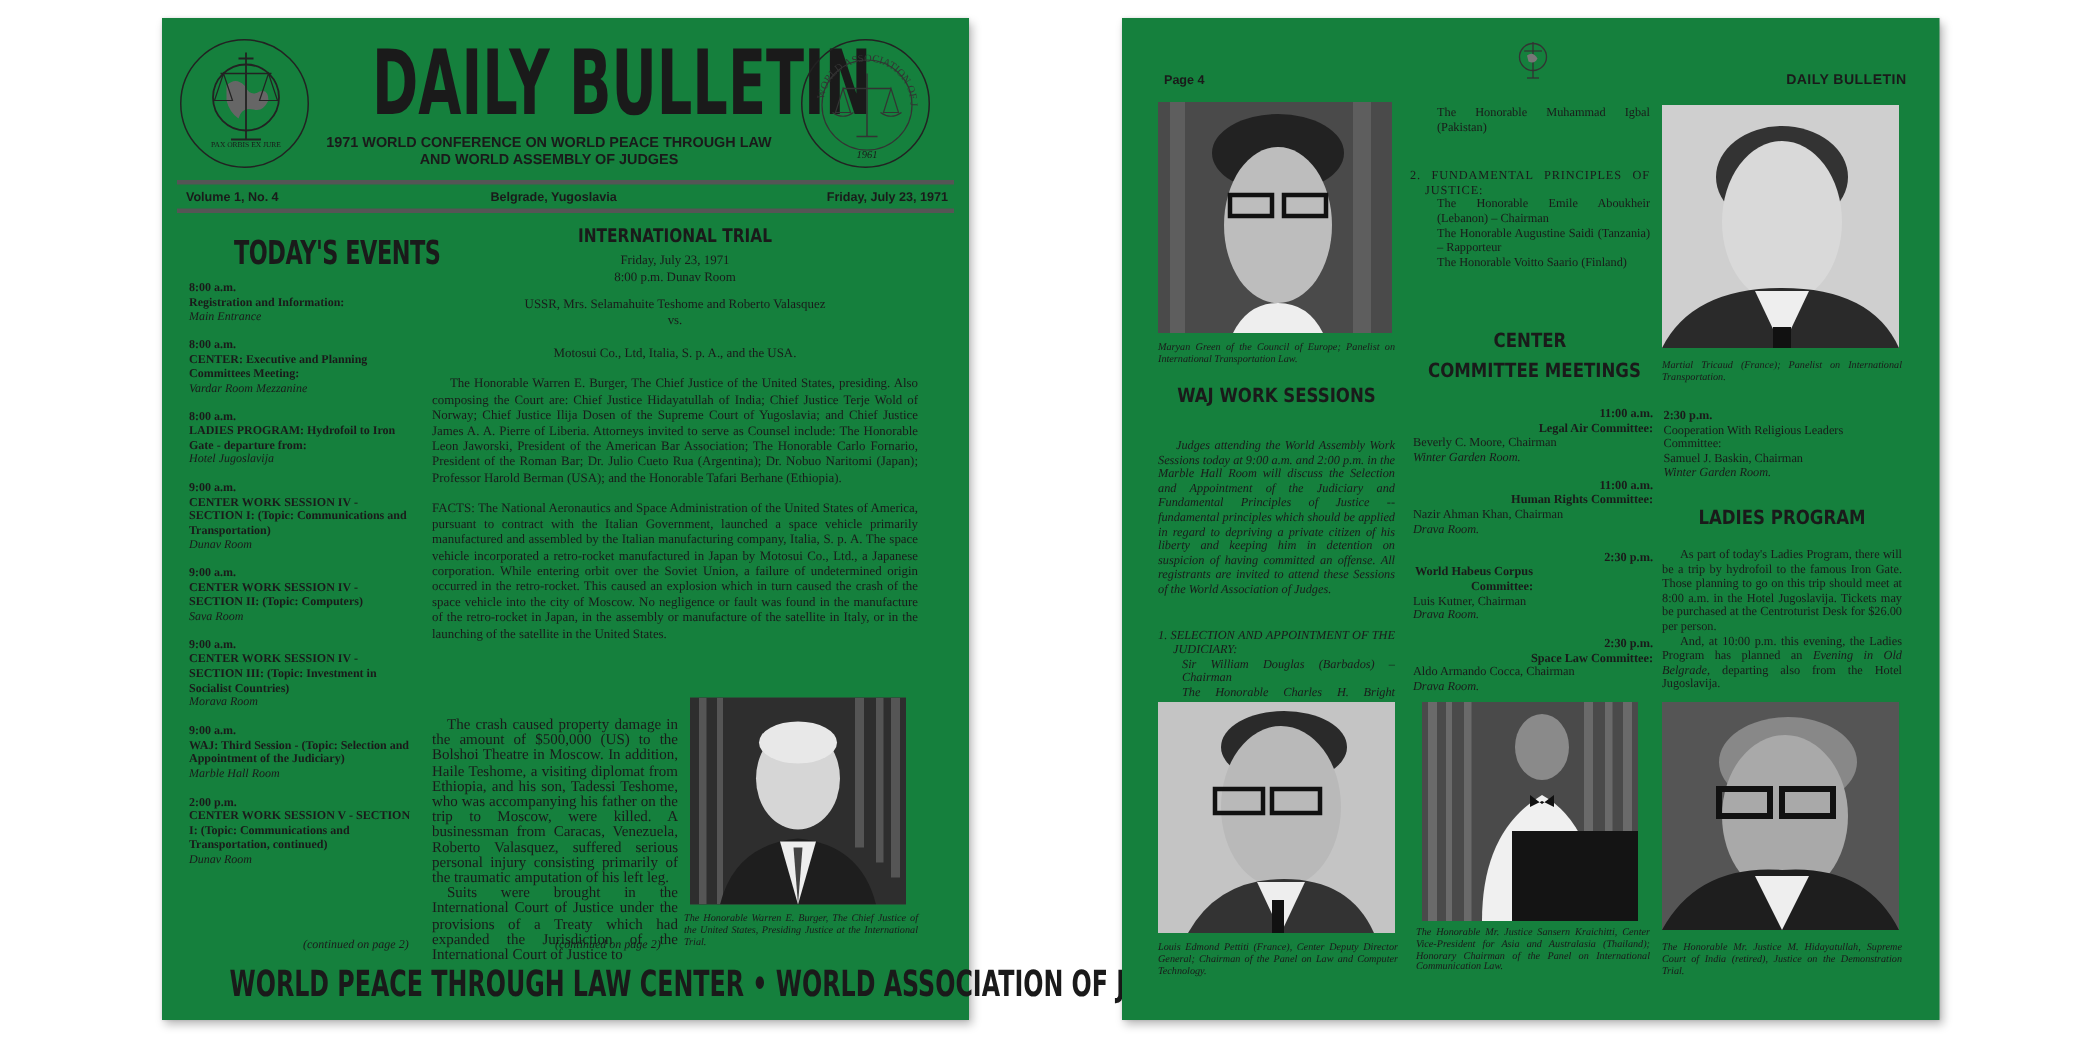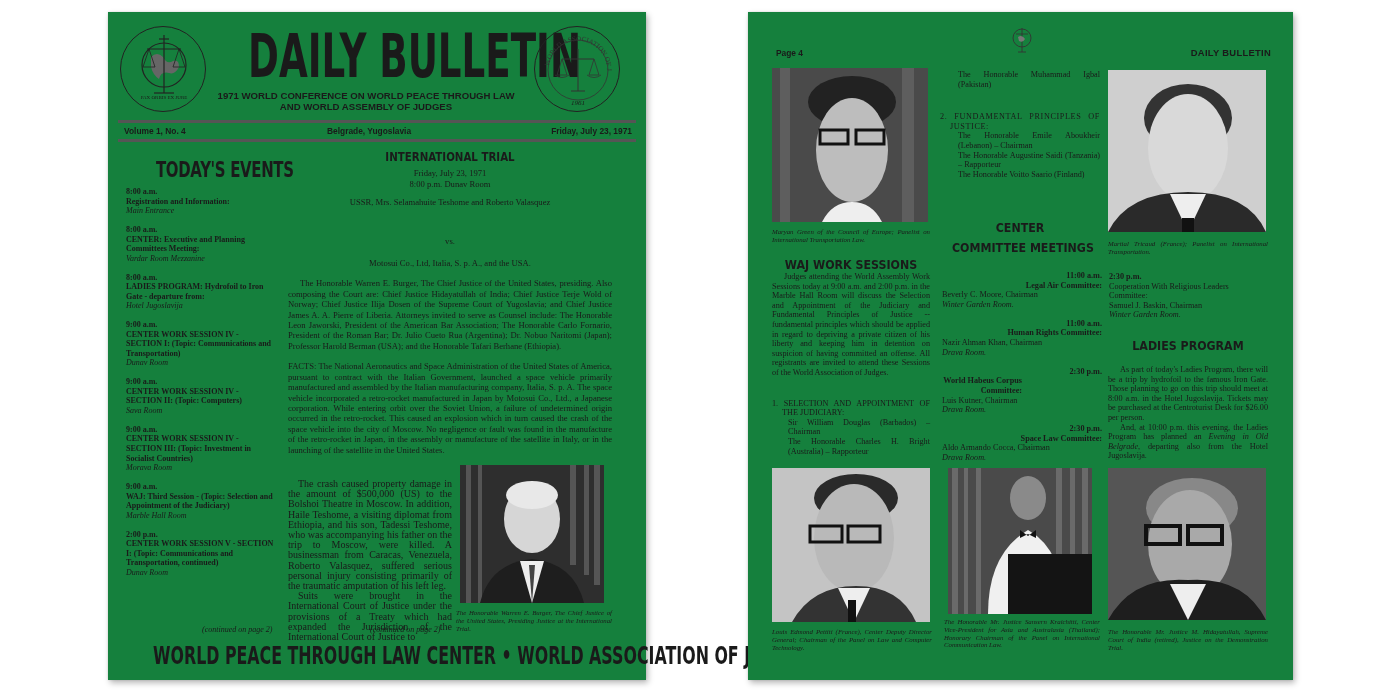--- a/index.html
+++ b/index.html
@@ -139,21 +139,21 @@
         <div class="r">Dunav Room</div>
       </div>
   </div>
   <div class="abs ital" style="left:94px;top:613px;font-size:8px;">(continued on page 2)</div>
 
   <div class="abs trial">
     <div class="head-sm" style="font-size:12.5px;transform:scaleX(0.82);transform-origin:center top;">INTERNATIONAL TRIAL</div>
     <div class="center" style="margin-top:6px;">Friday, July 23, 1971</div>
     <div class="center">8:00 p.m. Dunav Room</div>
     <div class="center" style="margin-top:8px;">USSR, Mrs. Selamahuite Teshome and Roberto Valasquez</div>
-    <div class="center" style="margin-top:28px;">vs.</div>
+    <div class="center" style="margin-top:0;">vs.</div>
     <div class="center" style="margin-top:12px;">Motosui Co., Ltd,  Italia, S. p. A., and the USA.</div>
     <p class="just" style="margin-top:10px;text-indent:12px;">The Honorable Warren E. Burger, The Chief Justice of the United States, presiding. Also composing the Court are: Chief Justice Hidayatullah of India; Chief Justice Terje Wold of Norway; Chief Justice Ilija Dosen of the Supreme Court of Yugoslavia; and Chief Justice James A. A. Pierre of Liberia. Attorneys invited to serve as Counsel include: The Honorable Leon Jaworski, President of the American Bar Association; The Honorable Carlo Fornario, President of the Roman Bar; Dr. Julio Cueto Rua (Argentina); Dr. Nobuo Naritomi (Japan); Professor Harold Berman (USA); and the Honorable Tafari Berhane (Ethiopia).</p>
     <p class="just" style="margin-top:10px;">FACTS: The National Aeronautics and Space Administration of the United States of America, pursuant to contract with the Italian Government, launched a space vehicle primarily manufactured and assembled by the Italian manufacturing company, Italia, S. p. A. The space vehicle incorporated a retro-rocket manufactured in Japan by Motosui Co., Ltd., a Japanese corporation. While entering orbit over the Soviet Union, a failure of undetermined origin occurred in the retro-rocket. This caused an explosion which in turn caused the crash of the space vehicle into the city of Moscow. No negligence or fault was found in the manufacture of the retro-rocket in Japan, in the assembly or manufacture of the satellite in Italy, or in the launching of the satellite in the United States.</p>
   </div>
   <div class="abs rp-text just" style="left:180px;top:467px;width:164px;font-size:10px;line-height:10.2px;">
     <p style="text-indent:10px;">The crash caused property damage in the amount of $500,000 (US) to the Bolshoi Theatre in Moscow. In addition, Haile Teshome, a visiting diplomat from Ethiopia, and his son, Tadessi Teshome, who was accompanying his father on the trip to Moscow, were killed. A businessman from Caracas, Venezuela, Roberto Valasquez, suffered serious personal injury consisting primarily of the traumatic amputation of his left leg.</p>
     <p style="text-indent:10px;">Suits were brought in the International Court of Justice under the provisions of a Treaty which had expanded the Jurisdiction of the International Court of Justice to</p>
   </div>
   <div class="abs ital" style="left:262px;top:613px;font-size:8px;">(continued on page 2)</div>
 
@@ -202,21 +202,21 @@
       <ellipse cx="80" cy="34" rx="44" ry="26" fill="#222"></ellipse>
       <ellipse cx="80" cy="82" rx="36" ry="52" fill="#bdbdbd"></ellipse>
       <rect x="48" y="62" width="28" height="14" fill="none" stroke="#111" stroke-width="3"></rect>
       <rect x="84" y="62" width="28" height="14" fill="none" stroke="#111" stroke-width="3"></rect>
       <path d="M50 154 q10 -20 30 -20 q20 0 30 20z" fill="#eee"></path>
     </svg>
   </div>
   <div class="caption" style="left:24px;top:216px;width:158px;">Maryan Green of the Council of Europe; Panelist on International Transportation Law.</div>
 
   <div class="abs head-sm" style="left:24px;top:245px;width:158px;font-size:13px;transform:scaleX(0.85);transform-origin:center top;">WAJ WORK SESSIONS</div>
-  <div class="abs rp-text just" style="left:24px;top:260px;width:158px;">
+  <div class="abs rp-text just" style="left:24px;top:280px;width:158px;font-style:italic;">
     <p style="text-indent:12px;">Judges attending the World Assembly Work Sessions today at 9:00 a.m. and 2:00 p.m. in the Marble Hall Room will discuss the Selection and Appointment of the Judiciary and Fundamental Principles of Justice -- fundamental principles which should be applied in regard to depriving a private citizen of his liberty and keeping him in detention on suspicion of having committed an offense. All registrants are invited to attend these Sessions of the World Association of Judges.</p>
     <div style="margin-top:21px;padding-left:10px;text-indent:-10px;">1. SELECTION AND APPOINTMENT OF THE JUDICIARY:</div>
     <div style="padding-left:16px;">
       <div>Sir William Douglas (Barbados) – Chairman</div>
       <div>The Honorable Charles H. Bright (Australia) – Rapporteur</div>
     </div>
   </div>
 
   <div class="abs rp-text just" style="left:192px;top:58px;width:160px;">
     <div style="padding-left:18px;">The Honorable Muhammad Igbal (Pakistan)</div>

